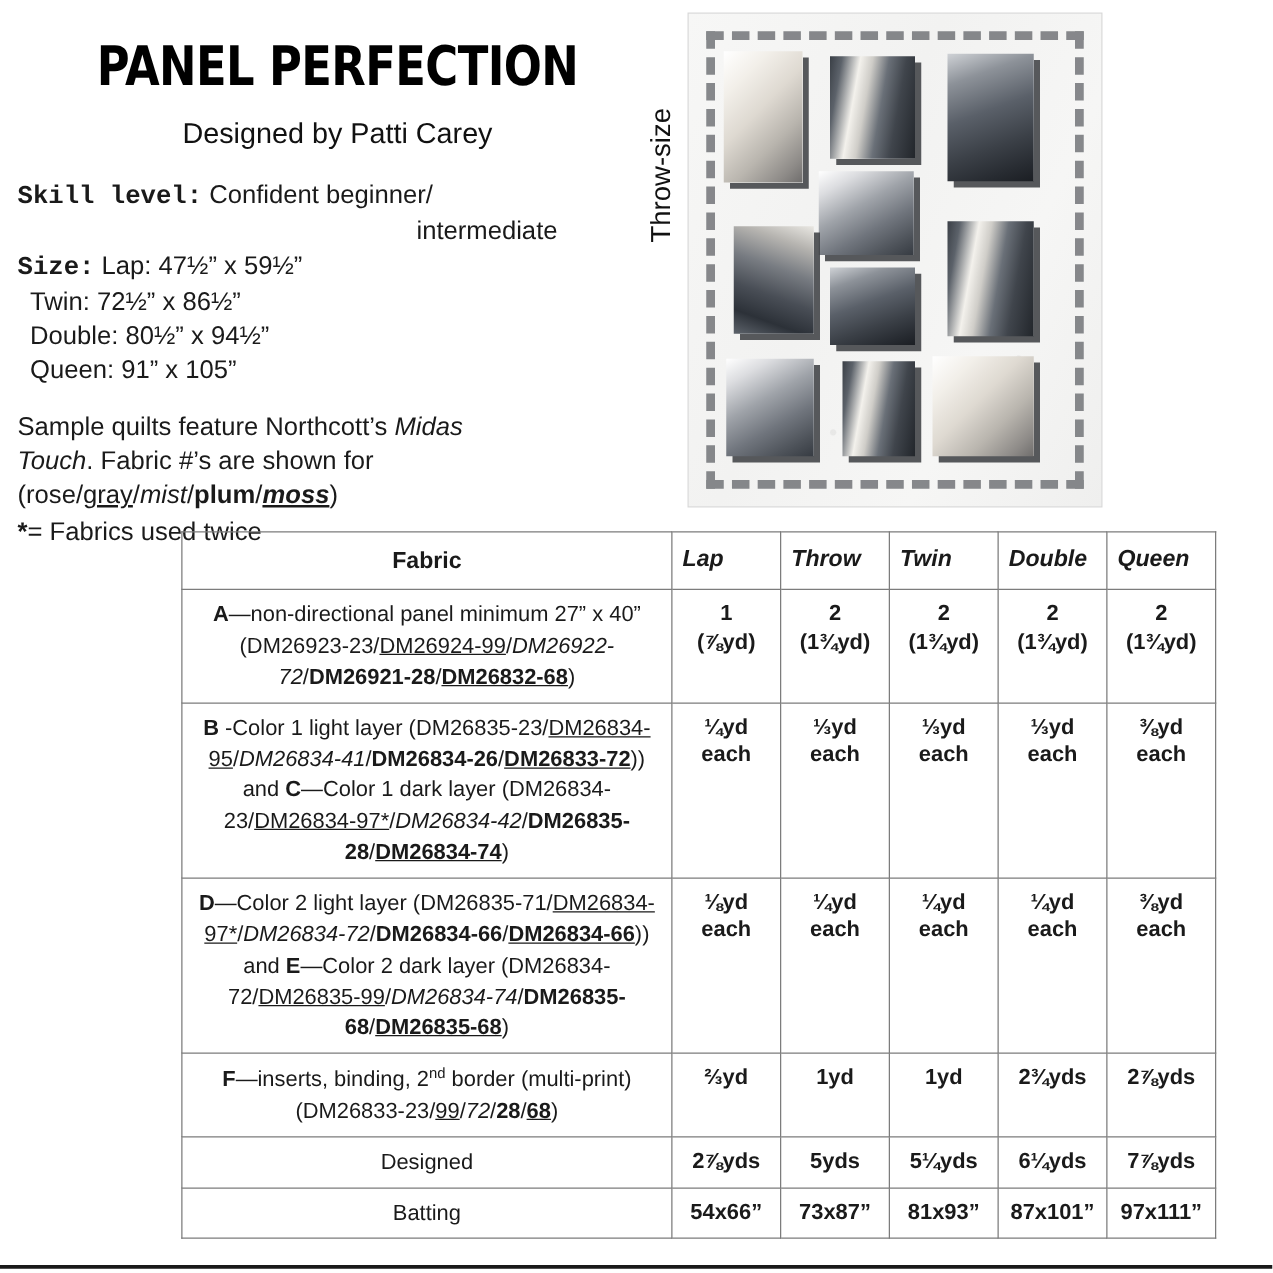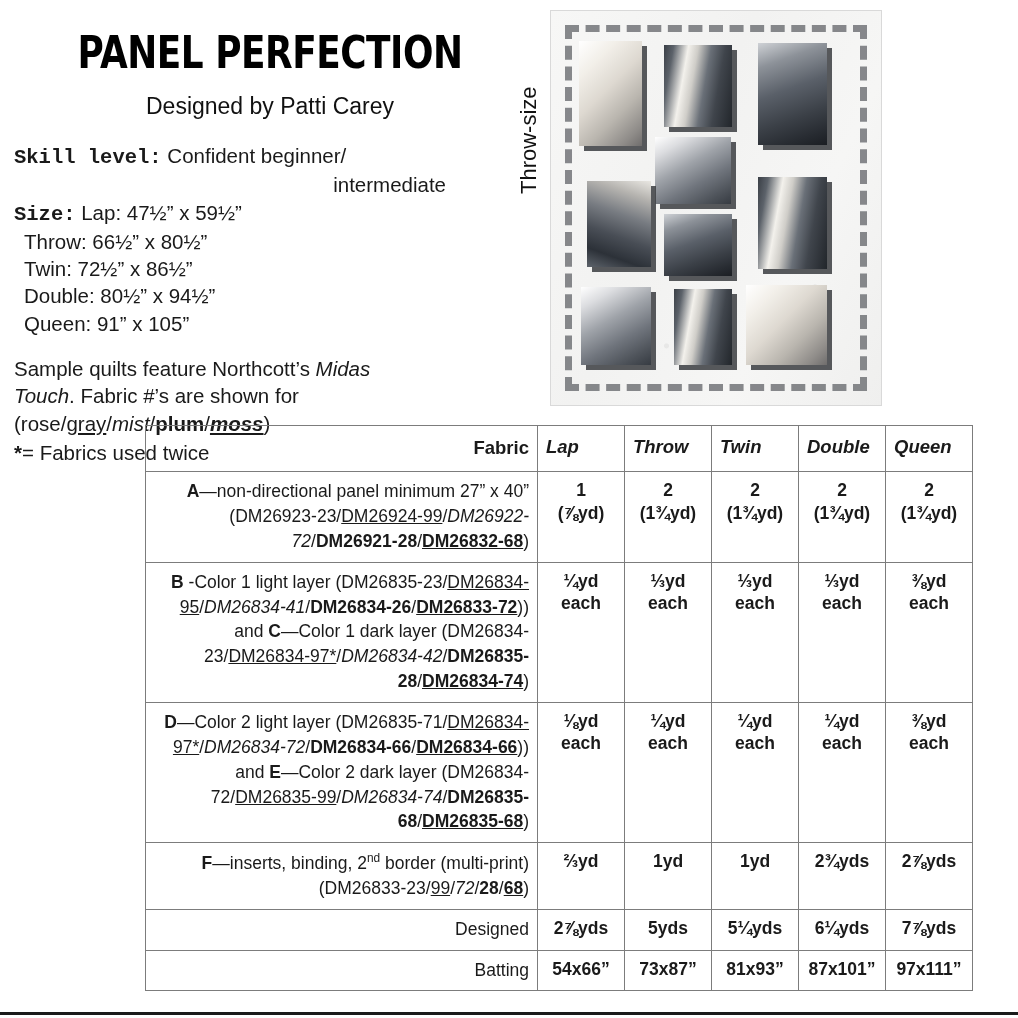--- a/index.html
+++ b/index.html
@@ -142,21 +142,21 @@
     top: 425px;
     width: 728px;
     border-collapse: collapse;
     font-size: 17.5px;
     table-layout: fixed;
   }
   #fabric-table td, #fabric-table th {
     border: 1px solid #7c7c7c;
     padding: 7px 8px 8px 8px;
     vertical-align: top;
-    text-align: right;
+    text-align: center;
     font-weight: normal;
   }
   #fabric-table .c-fabric { width: 375px; line-height: 1.42; }
   #fabric-table .c-size {
     width: 70px;
     text-align: center;
     font-weight: bold;
     line-height: 1.28;
   }
   #fabric-table thead th {
@@ -188,23 +188,20 @@
     <div class="spec-line">
       <span class="lbl">Skill level:</span>
       <span>Confident beginner/</span>
     </div>
     <div class="spec-line right-al">
       <span>intermediate</span>
     </div>
     <div class="spec-line">
       <span class="lbl">Size:</span>
       <span>Lap:  47½” x 59½”</span>
-    </div>
-    <div class="spec-line indent1">
-      <span>Throw:  66½” x 80½”</span>
     </div>
     <div class="spec-line indent1">
       <span>Twin:  72½” x 86½”</span>
     </div>
     <div class="spec-line indent1">
       <span>Double:  80½” x 94½”</span>
     </div>
     <div class="spec-line indent1">
       <span>Queen:  91” x 105”</span>
     </div>

